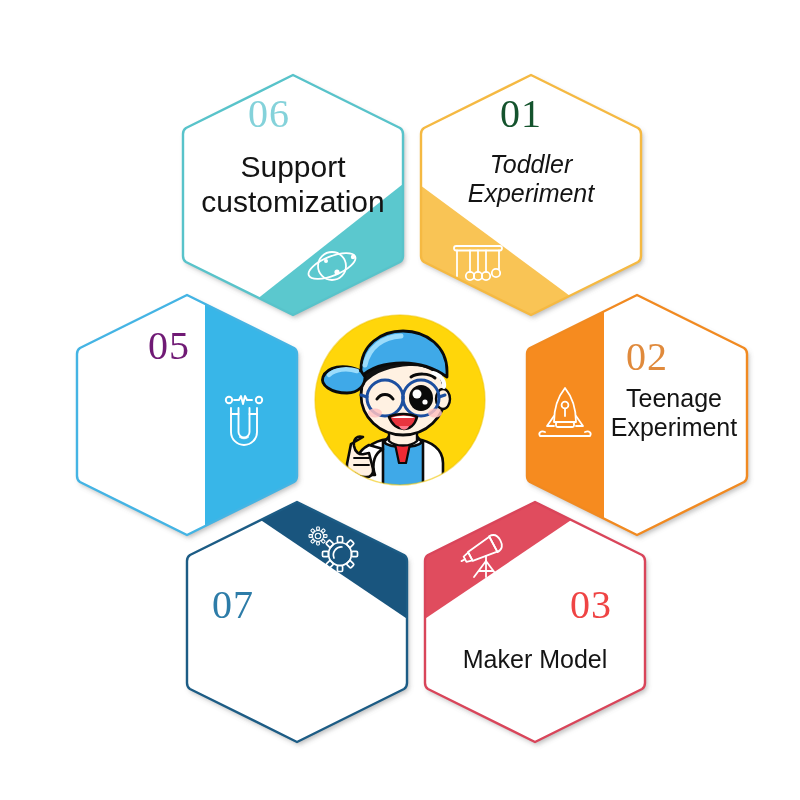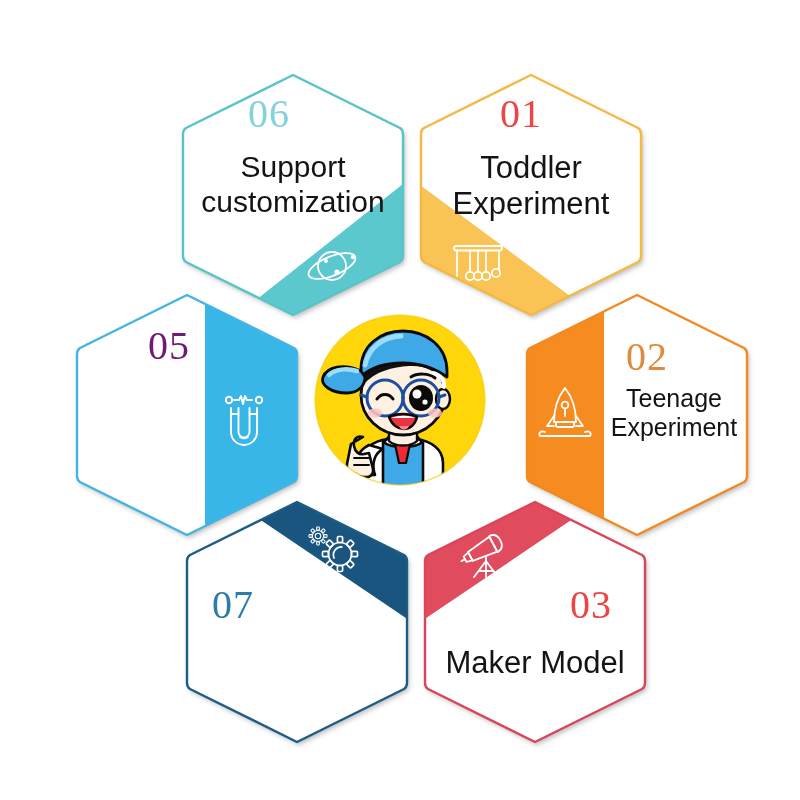--- a/index.html
+++ b/index.html
@@ -120,22 +120,22 @@
           <line x1="0" y1="-15.5" x2="0" y2="6"></line>
           <line x1="8" y1="-15.5" x2="8" y2="6"></line>
           <circle cx="-8" cy="10" r="4.2"></circle>
           <circle cx="0" cy="10" r="4.2"></circle>
           <circle cx="8" cy="10" r="4.2"></circle>
           <circle cx="18" cy="7" r="4.2"></circle>
         </g>
       </g>
       <path d="M115 5 L222 58 Q225 60 225 64 L225 186 Q225 190 222 192 L115 245 L8 192 Q5 190 5 186 L5 64 Q5 60 8 58 Z" fill="none" stroke="#F5B942" stroke-width="2.4" stroke-linejoin="round"></path>
     </svg>
-    <div class="hex-num" style="left:84px; top:24px; color:#ef4444;">01</div>
-    <div class="hex-label" style="top:80px; font-size:31px;">Toddler
+    <div class="hex-num" style="left:84px; top:24px; color:#14532d;">01</div>
+    <div class="hex-label" style="top:80px; font-size:25px;font-style:italic;">Toddler
 Experiment</div>
   </div>
 
   <div class="hex" id="seg-05" style="left:72px; top:290px;">
     <svg viewBox="0 0 230 250">
       <defs>
         <clipPath id="clip05">
           <path d="M115 5 L222 58 Q225 60 225 64 L225 186 Q225 190 222 192 L115 245 L8 192 Q5 190 5 186 L5 64 Q5 60 8 58 Z"></path>
         </clipPath>
         <filter id="sh05" x="-20%" y="-20%" width="150%" height="150%">
@@ -273,21 +273,21 @@
           </g>
           <line x1="-2" y1="9" x2="-2" y2="16"></line>
           <path d="M-14 30 L-2 14 L10 30"></path>
           <line x1="-2" y1="14" x2="-2" y2="30"></line>
           <line x1="-9" y1="24" x2="5" y2="24"></line>
         </g>
       </g>
       <path d="M115 5 L222 58 Q225 60 225 64 L225 186 Q225 190 222 192 L115 245 L8 192 Q5 190 5 186 L5 64 Q5 60 8 58 Z" fill="none" stroke="#D9455A" stroke-width="2.4" stroke-linejoin="round"></path>
     </svg>
     <div class="hex-num" style="left:150px; top:88px; color:#ef4444;">03</div>
-    <div class="hex-label" style="top:148px; font-size:31px;">Maker Model</div>
+    <div class="hex-label" style="top:148px; font-size:25px;">Maker Model</div>
   </div>
 
   <div class="center-badge">
     <svg viewBox="0 0 174 174">
       <defs>
         <clipPath id="clipCircle">
             <circle cx="87" cy="87" r="85"></circle>
           </clipPath>
       </defs>
       <circle cx="87" cy="87" r="85" fill="#FFD60A"></circle>

